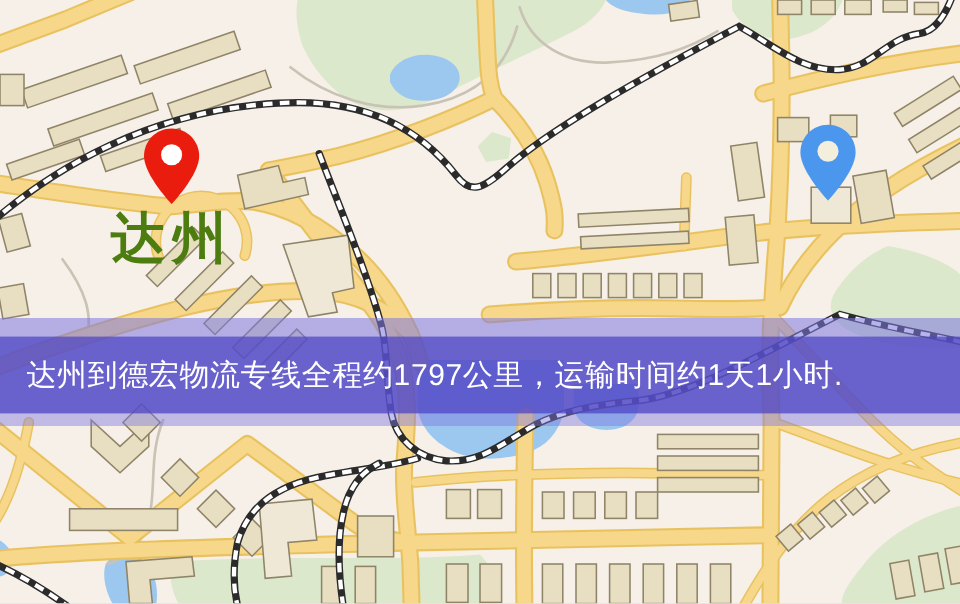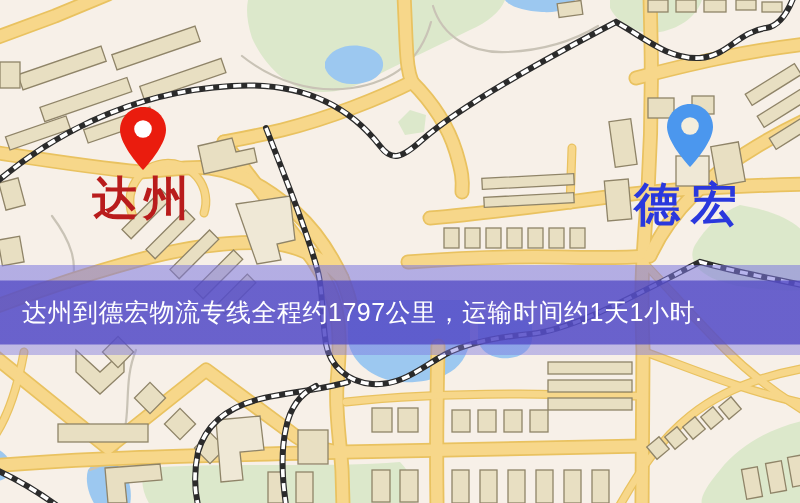--- a/index.html
+++ b/index.html
@@ -13,21 +13,21 @@
   .rc .mw{stroke-width:15px;} .rf .mw{stroke-width:11.5px;}
   .rc .sw{stroke-width:9px;}  .rf .sw{stroke-width:6.5px;}
   .gpath{fill:none;stroke:#c9c3b6;stroke-width:2.2px;stroke-linecap:round;}
   .bld rect,.bld path{fill:#e8dfc2;stroke:#8f8468;stroke-width:1.3px;}
   .bld .lt{fill:#efe8d6;}
   .rail-base{fill:none;stroke:#2b2b2b;stroke-width:6px;stroke-linecap:round;}
   .rail-dash{fill:none;stroke:#ffffff;stroke-width:3.6px;stroke-dasharray:8 6;}
 
   .city-label{position:absolute;font-weight:700;font-size:46px;line-height:1;
               font-family:"Liberation Serif","DejaVu Serif",serif;white-space:nowrap;}
-  .city-label.origin{left:92px;top:176px;color:#b91c1c;letter-spacing:5px;}
+  .city-label.origin{left:92px;top:176px;color:#4d7c0f;letter-spacing:5px;}
   .city-label.dest{left:634px;top:182px;color:#2a38dd;letter-spacing:11px;}
 
   .banner{position:absolute;left:0;top:265px;width:800px;height:90px;
     background:linear-gradient(180deg,
       rgba(124,119,223,.55) 0px, rgba(124,119,223,.55) 15px,
       rgba(86,78,200,.88) 16px,  rgba(86,78,200,.88) 79px,
       rgba(124,119,223,.45) 80px, rgba(124,119,223,.45) 90px);}
   .banner-text{margin:31px 0 0 22px;color:#ffffff;font-size:25px;
                letter-spacing:.5px;white-space:nowrap;}
 </style>
@@ -243,19 +243,18 @@
     <path d="M0 0 C-12.8 0 -23 10.3 -23 23 C-23 39 0 63 0 63 C0 63 23 39 23 23 C23 10.3 12.8 0 0 0 Z" fill="#ea1c0e"></path>
     <circle cx="0" cy="22" r="8.8" fill="#ffffff"></circle>
   </g>
   <g transform="translate(690,104)">
     <path d="M0 0 C-12.8 0 -23 10.3 -23 23 C-23 39 0 63 0 63 C0 63 23 39 23 23 C23 10.3 12.8 0 0 0 Z" fill="#4b97ee"></path>
     <circle cx="0" cy="22" r="8.8" fill="#f4eedd"></circle>
   </g>
 </svg>
 
 <div class="city-label origin">达州</div>
-<div class="city-label dest">德宏</div>
 
 <div class="banner">
   <div class="banner-text">达州到德宏物流专线全程约1797公里，运输时间约1天1小时.</div>
 </div>
 
 </div>
 
 </body></html>

